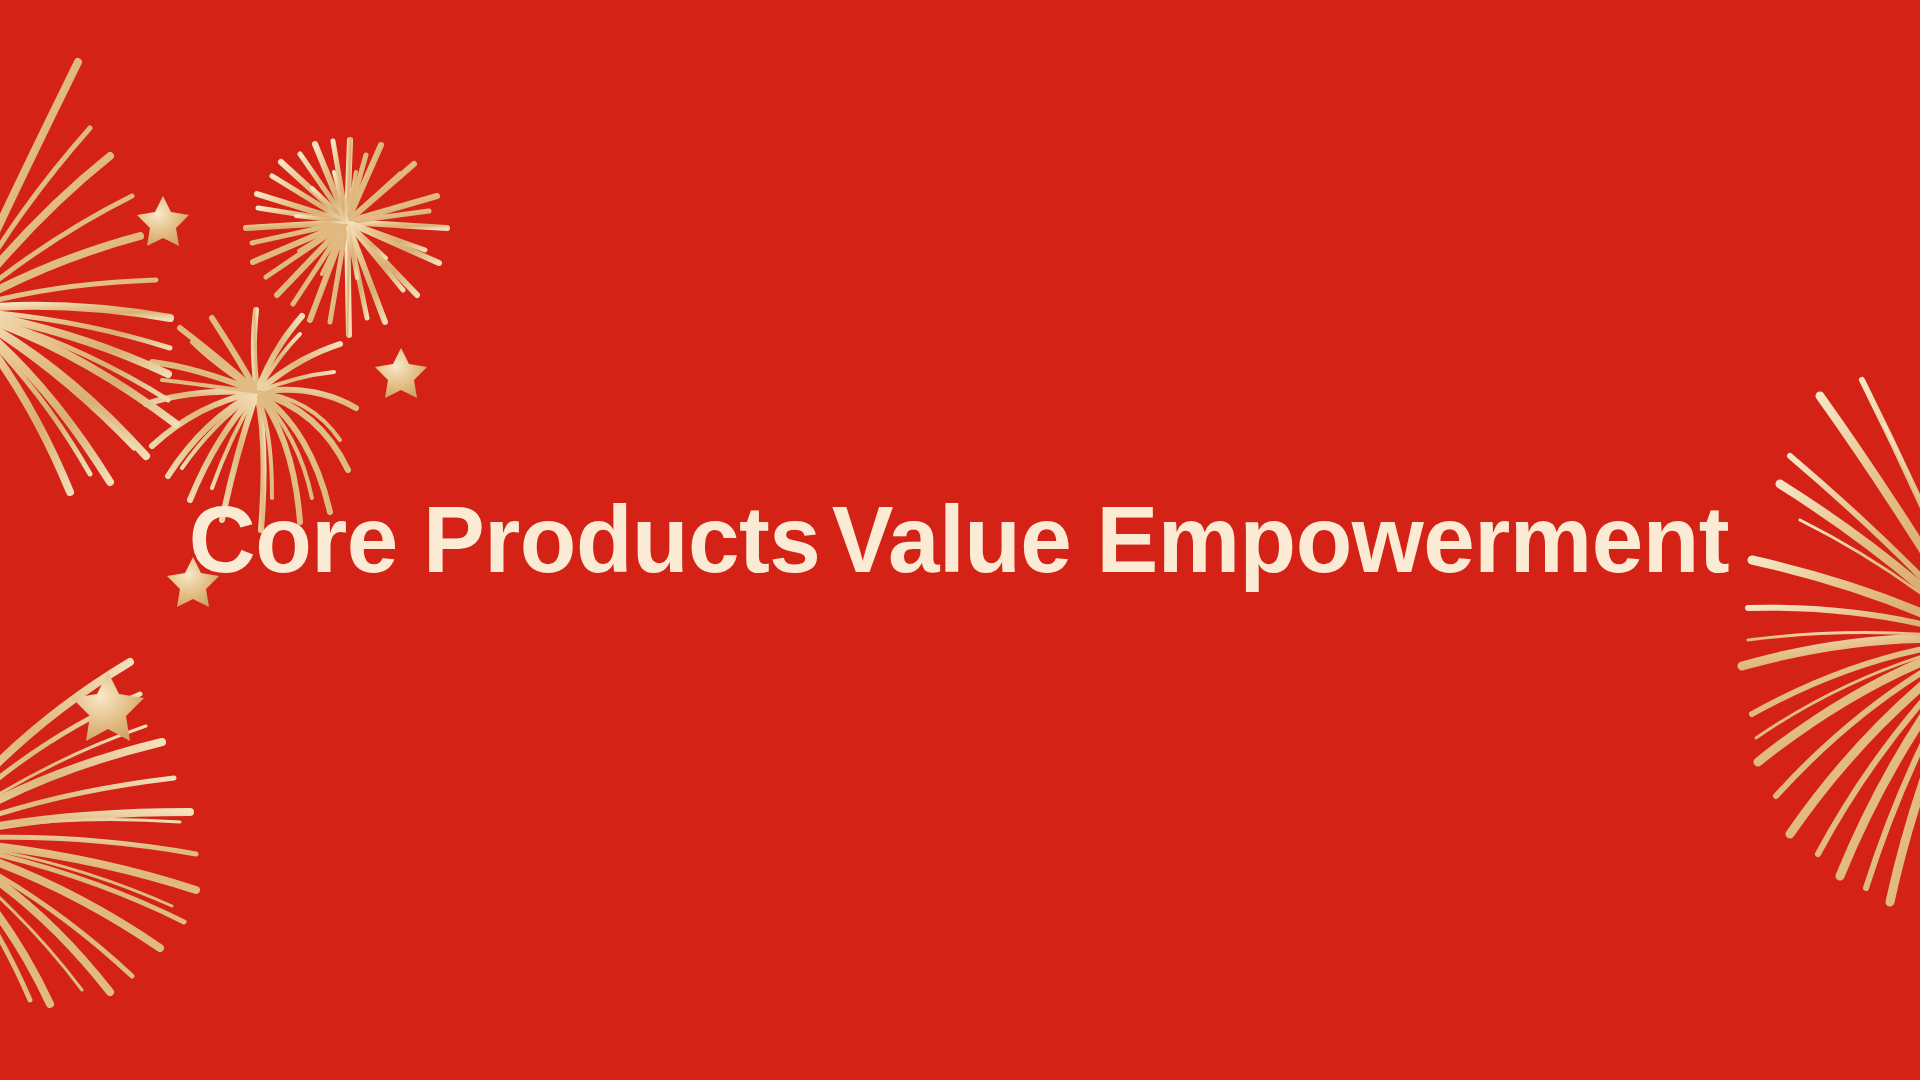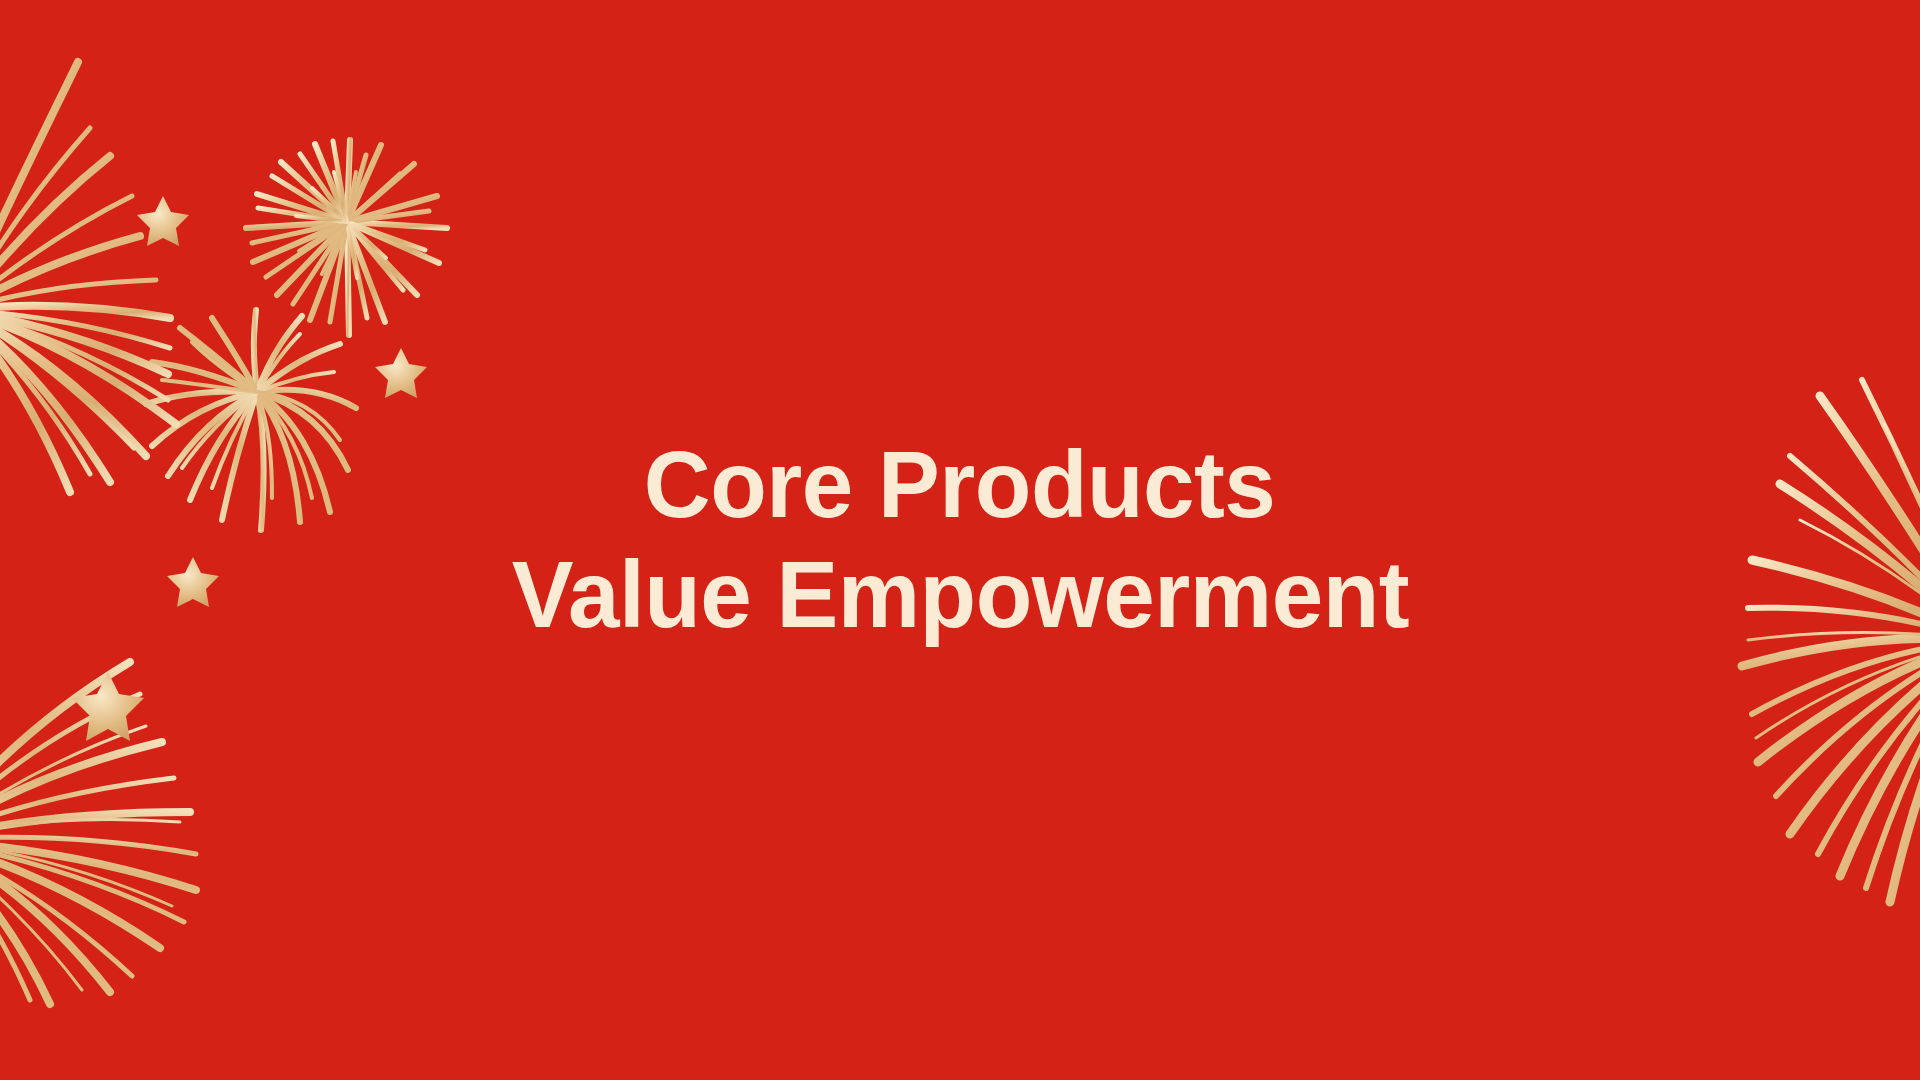--- a/index.html
+++ b/index.html
@@ -31,21 +31,20 @@
     pointer-events: none;
   }
 
   .headline-block {
     position: absolute;
     left: 0;
     top: 0;
     width: 1920px;
     height: 1080px;
     display: flex;
-    flex-direction: column;
     align-items: center;
     justify-content: center;
     text-align: center;
   }
 
   .headline-line {
     color: #fbebd5;
     font-family: "Liberation Sans", sans-serif;
     font-weight: bold;
     font-size: 97px;

